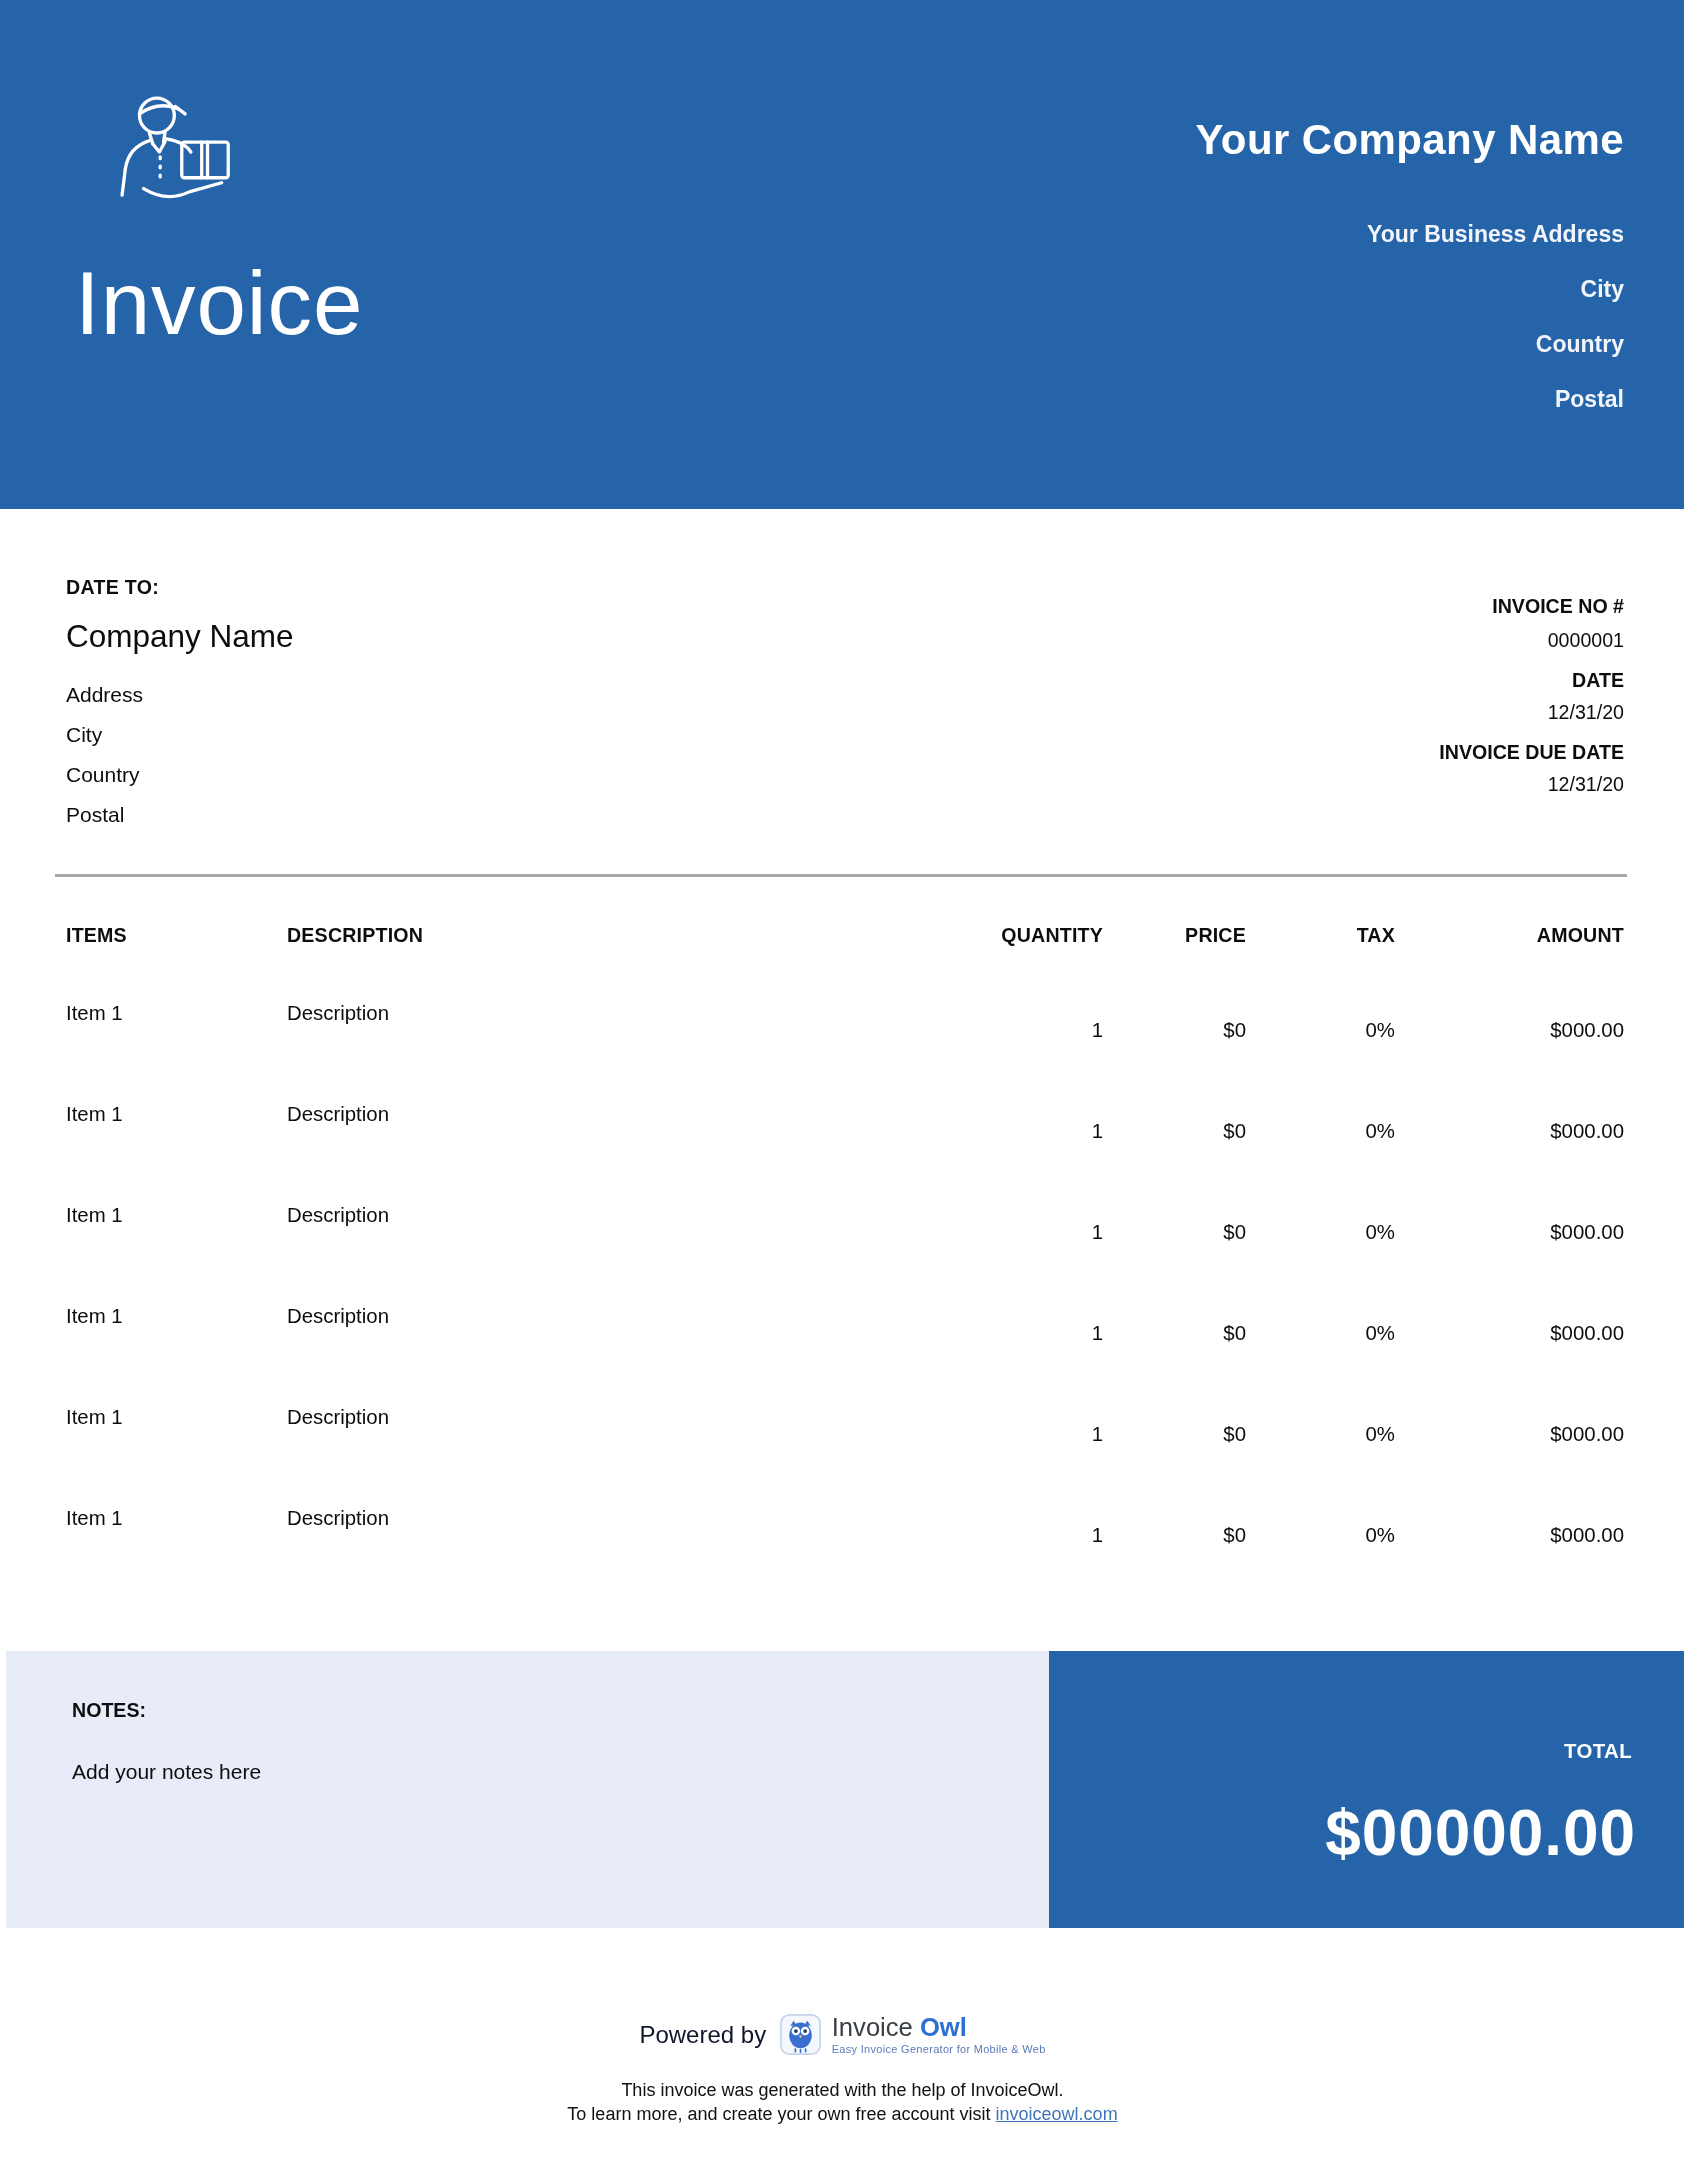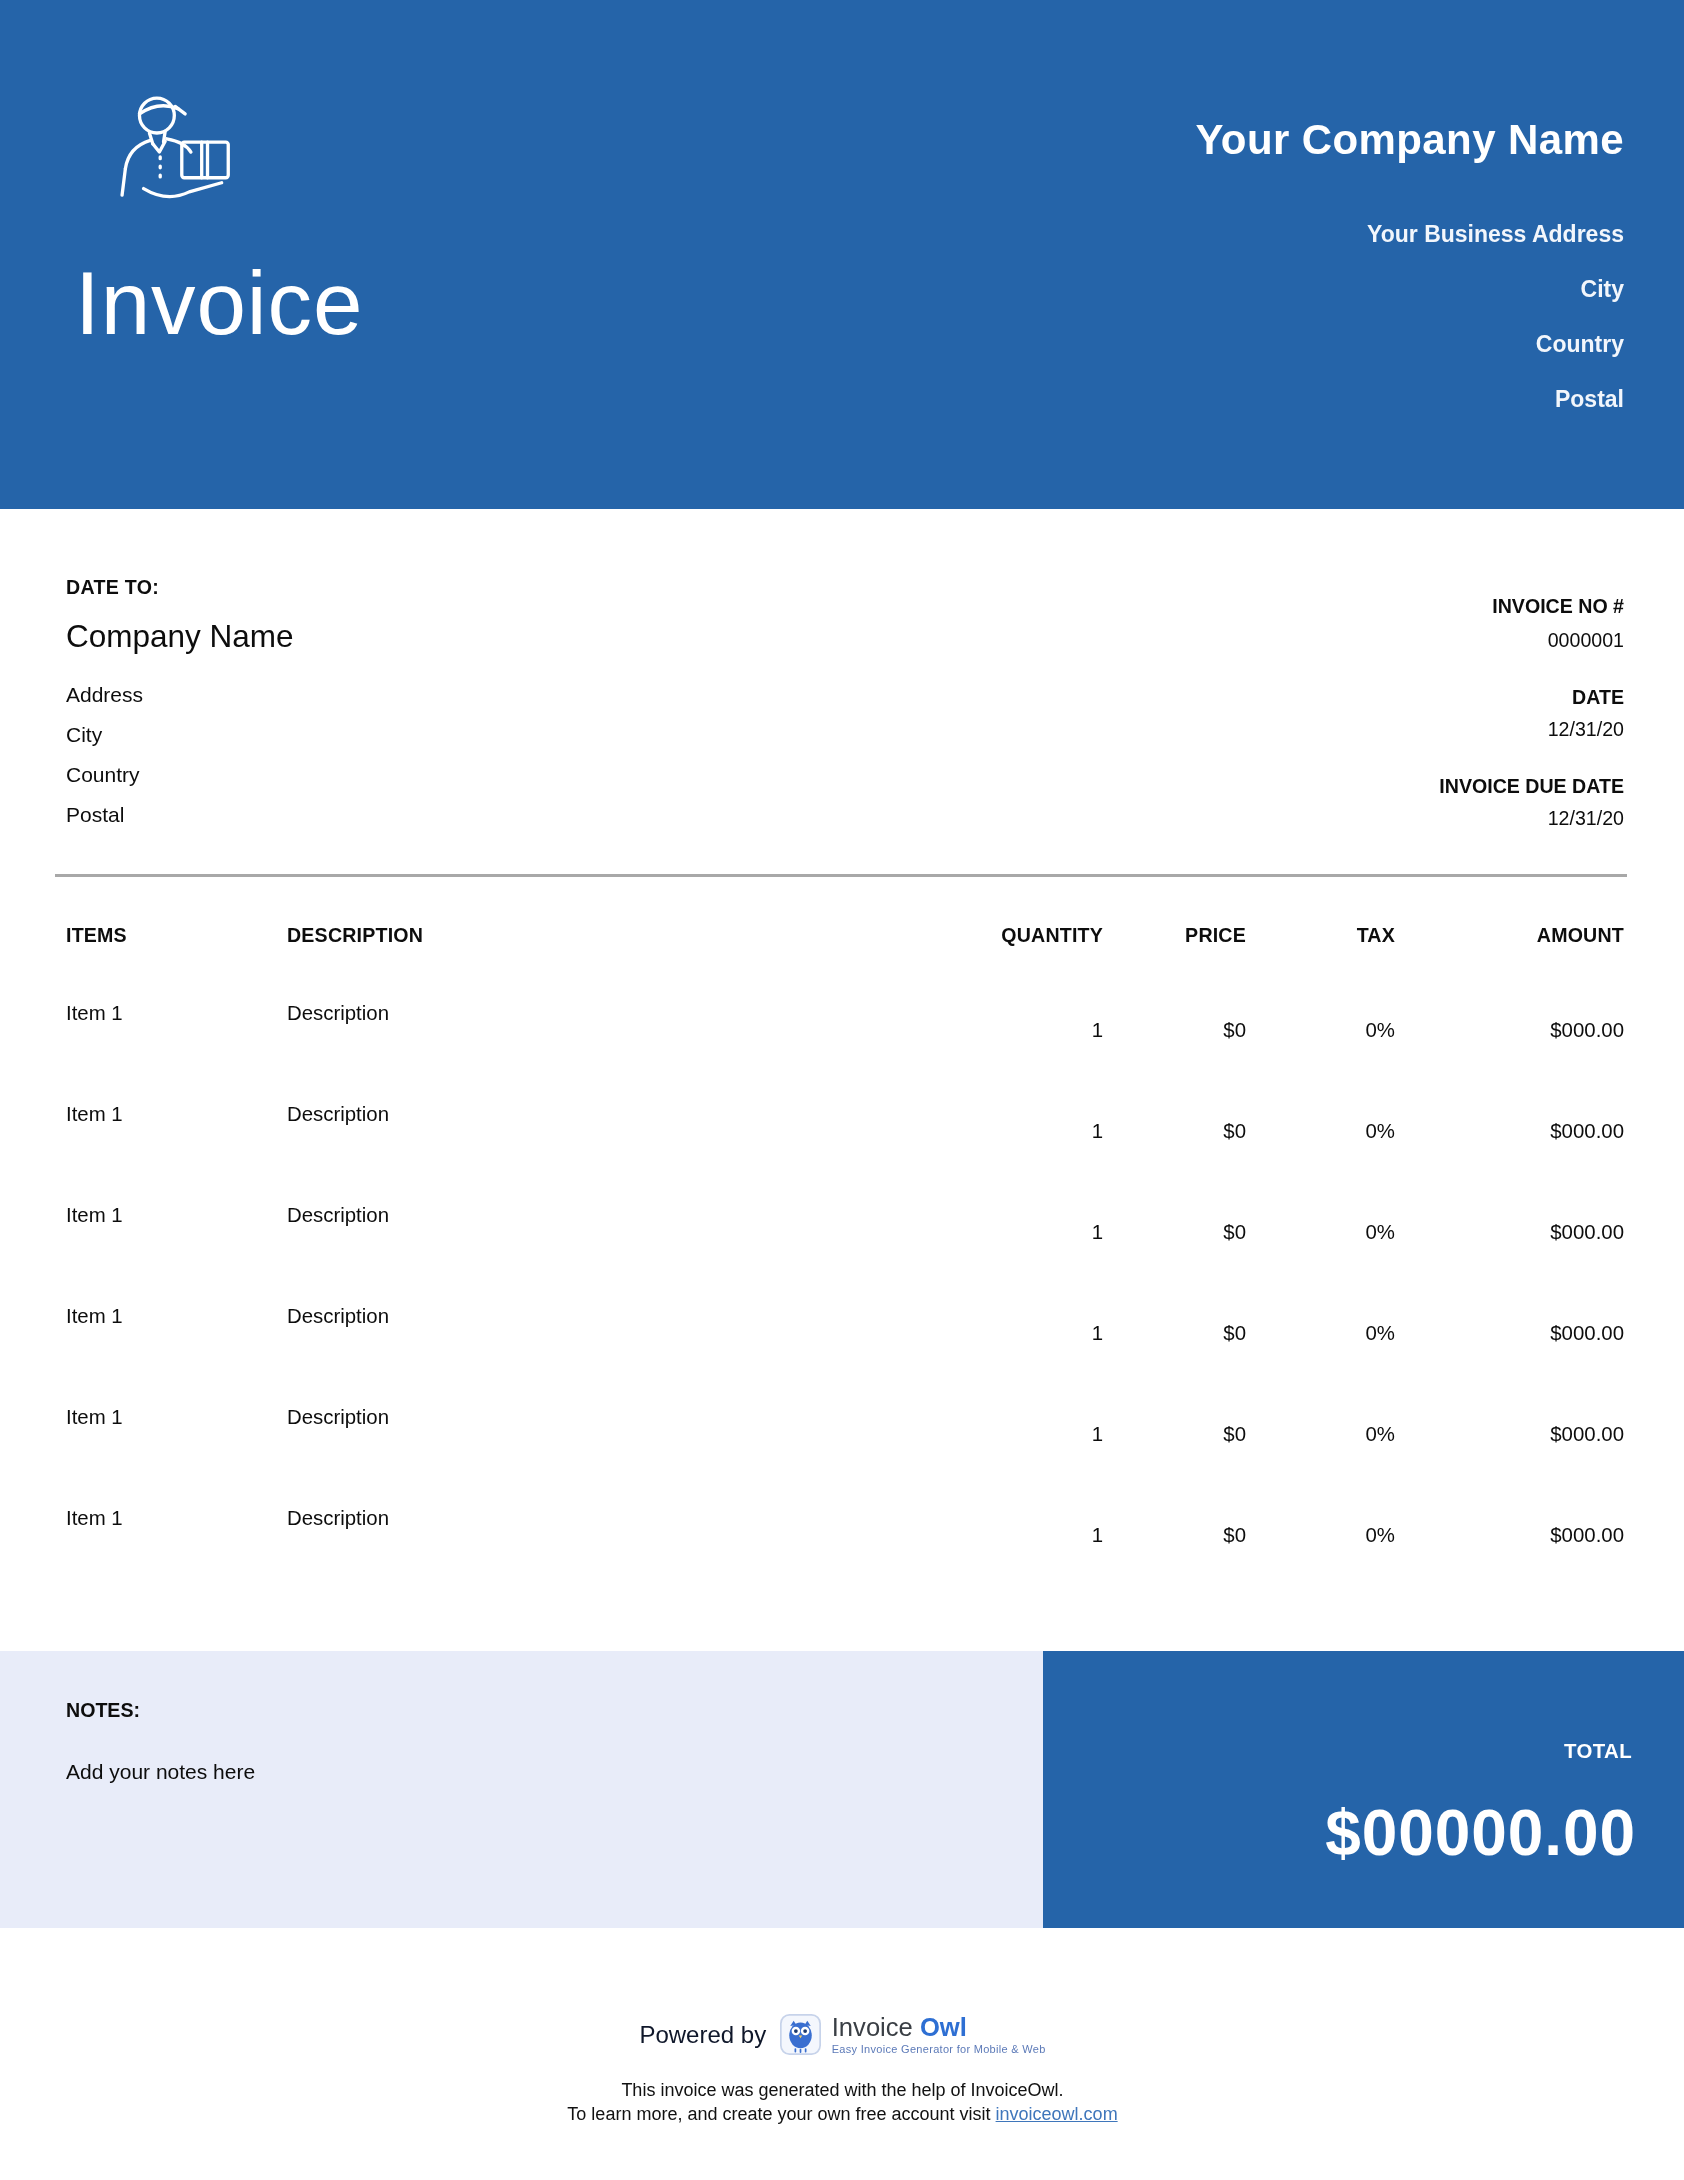--- a/index.html
+++ b/index.html
@@ -32,37 +32,37 @@
   .billto{position:absolute;left:66px;top:576px;}
   .billto-label{font-size:19.6px;font-weight:700;letter-spacing:0.3px;}
   .billto-company{font-size:31.5px;margin-top:19px;}
   .billto-lines{margin-top:20.4px;}
   .billto-line{font-size:21px;line-height:40px;}
 
   .meta{position:absolute;right:61px;top:595px;text-align:right;}
   .meta-label{font-size:19.6px;font-weight:700;line-height:22px;}
   .meta-value{font-size:19.6px;line-height:22px;}
   .m-gap-a{margin-top:12px;}
-  .m-gap-b{margin-top:35px;}
+  .m-gap-b{margin-top:18px;}
   .m-gap-c{margin-top:10.2px;}
 
   .divider{position:absolute;left:55px;right:58px;top:874px;height:2.6px;background:var(--divider);}
 
   
   .table{position:absolute;left:66px;right:61px;top:924px;}
   .thead,.trow{display:grid;grid-template-columns:221px 1fr 136px 143px 149px 229px;}
   .thead{font-size:19.6px;font-weight:700;letter-spacing:0.2px;}
   .th-num{text-align:right;}
   .tbody{margin-top:55px;}
   .trow{height:101px;font-size:20.4px;}
   .td{padding-top:0;}
   .td-num{text-align:right;padding-top:17px;}
 
   
-  .band{position:absolute;left:0;right:0;top:1651px;height:277px;display:flex;}
+  .band{position:absolute;left:0;right:0;top:1651px;height:277px;display:flex;padding-left:6px;}
   .band-notes{width:1043px;background:var(--light);position:relative;}
   .notes-label{position:absolute;left:66px;top:48px;font-size:19.6px;font-weight:700;}
   .notes-text{position:absolute;left:66px;top:109px;font-size:21px;}
   .band-total{flex:1;background:var(--blue);position:relative;color:#fff;}
   .total-label{position:absolute;right:53px;top:89px;font-size:20.4px;font-weight:700;letter-spacing:0.4px;}
   .total-amount{position:absolute;right:49px;top:119px;font-size:64px;font-weight:700;letter-spacing:0.9px;margin-top:26px;}
 
   
   .powered{position:absolute;left:0;right:0;top:2014px;display:flex;justify-content:center;align-items:center;gap:13.6px;}
   .powered-text{font-size:24px;color:#0f172a;}

